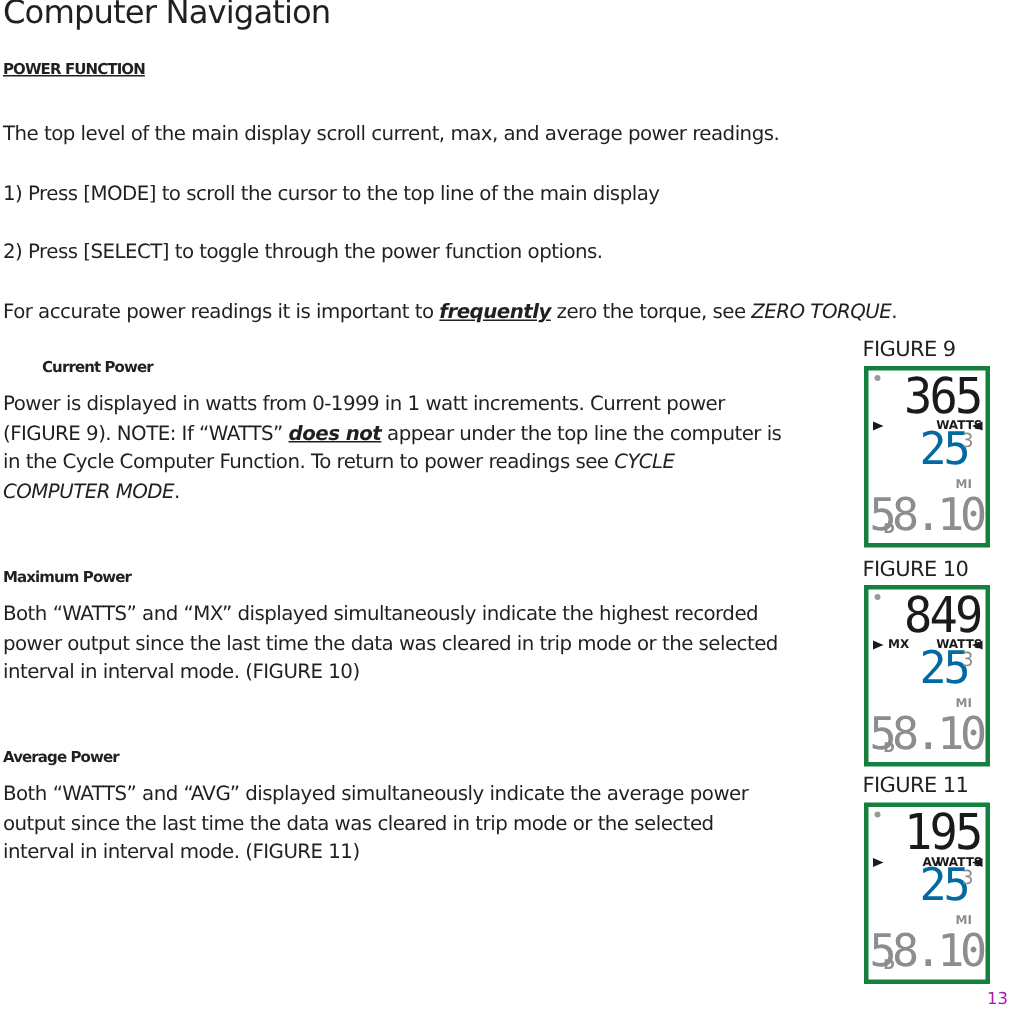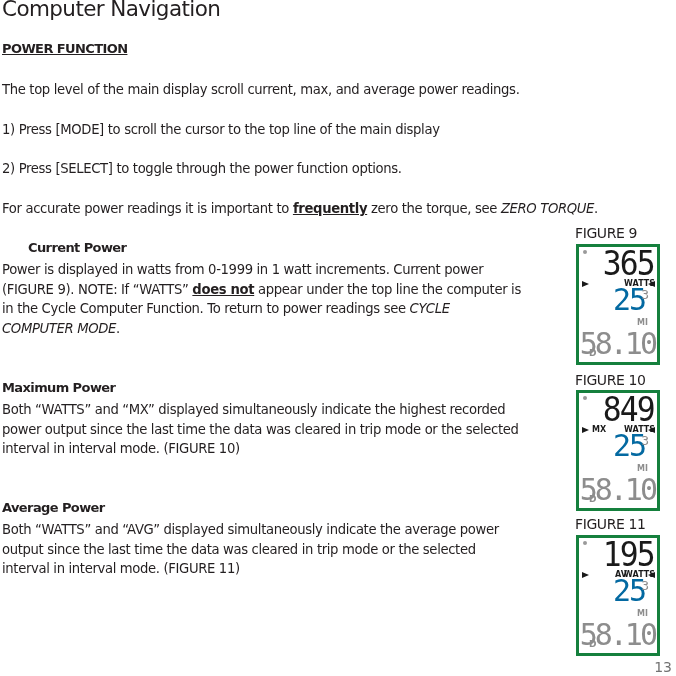--- a/index.html
+++ b/index.html
@@ -7,27 +7,27 @@
     width: 676px; height: 676px; position: relative; overflow: hidden;
     font-family: "DejaVu Sans", "Liberation Sans", sans-serif;
     color: #231f20;
   }
   .abs { position: absolute; }
   .page-title {
     left: 2px; top: -4px; font-size: 21.5px; letter-spacing: -0.6px;
     font-weight: normal; color: #231f20; white-space: nowrap;
   }
   .section-head {
-    font-size: 13px; font-weight: bold; letter-spacing: -0.6px; white-space: nowrap;
+    font-size: 10px; font-weight: bold; letter-spacing: -0.6px; white-space: nowrap;
     color: #231f20;
   }
   .para {
     font-size: 13.2px; letter-spacing: -0.35px; line-height: 19.5px; white-space: nowrap;
   }
-  .para u { font-weight: bold; text-decoration: underline; }
+  .para u { font-weight: bold; text-decoration: underline; font-style: italic; }
   .para i { font-style: italic; }
 
   .fig-label {
     font-size: 14px; letter-spacing: -0.4px; white-space: nowrap;
   }
 
   .lcd {
     position: absolute; width: 84px; height: 121px;
     border: 3px solid #15803d; background: #fff; box-sizing: border-box;
     overflow: hidden;
@@ -66,21 +66,21 @@
     font-size: 13px; color: #8d8d8d;
   }
   .lcd .mi { position: absolute; right: 9px; top: 71px; font-size: 8px; font-weight: bold; color: #8d8d8d; }
   .lcd .bottom-value {
     position: absolute; right: 2px; top: 82px;
     font-family: "DejaVu Sans Mono", "Liberation Mono", monospace;
     font-size: 30px; line-height: 30px; letter-spacing: -3px; color: #8d8d8d;
   }
   .lcd .d-label { position: absolute; left: 10px; bottom: 4px; font-size: 9px; font-weight: bold; color: #8d8d8d; }
 
-  .page-number { right: 4px; top: 659px; font-size: 14px; color: #737373; margin-left: 30px; }
+  .page-number { right: 4px; top: 659px; font-size: 11px; color: #a21caf; margin-left: 30px; }
 </style>
 </head>
 <body>
 
 <div class="abs page-title">Computer Navigation</div>
 
 <div class="abs section-head" style="left:2px; top:41px; text-decoration: underline; text-decoration-thickness:0px;">POWER FUNCTION</div>
 <div class="abs para" style="left:2px; top:80px;">The top level of the main display scroll current, max, and average power readings.</div>
 <div class="abs para" style="left:2px; top:120px;">1) Press [MODE] to scroll the cursor to the top line of the main display</div>
 <div class="abs para" style="left:2px; top:159px;">2) Press [SELECT] to toggle through the power function options.</div>

